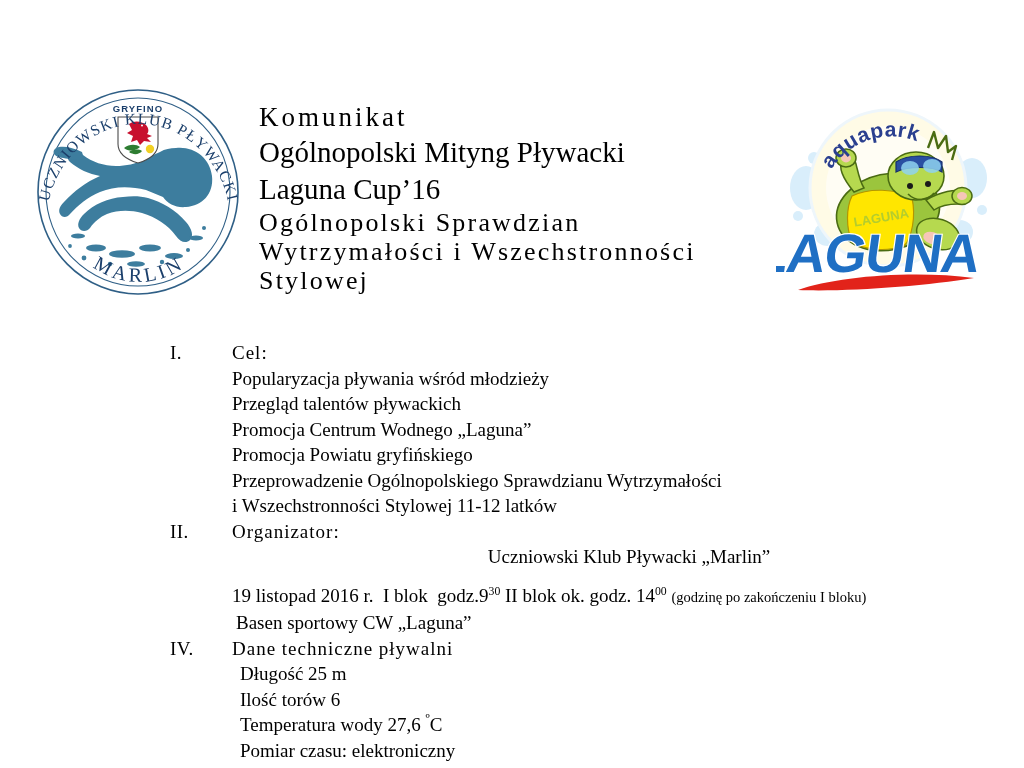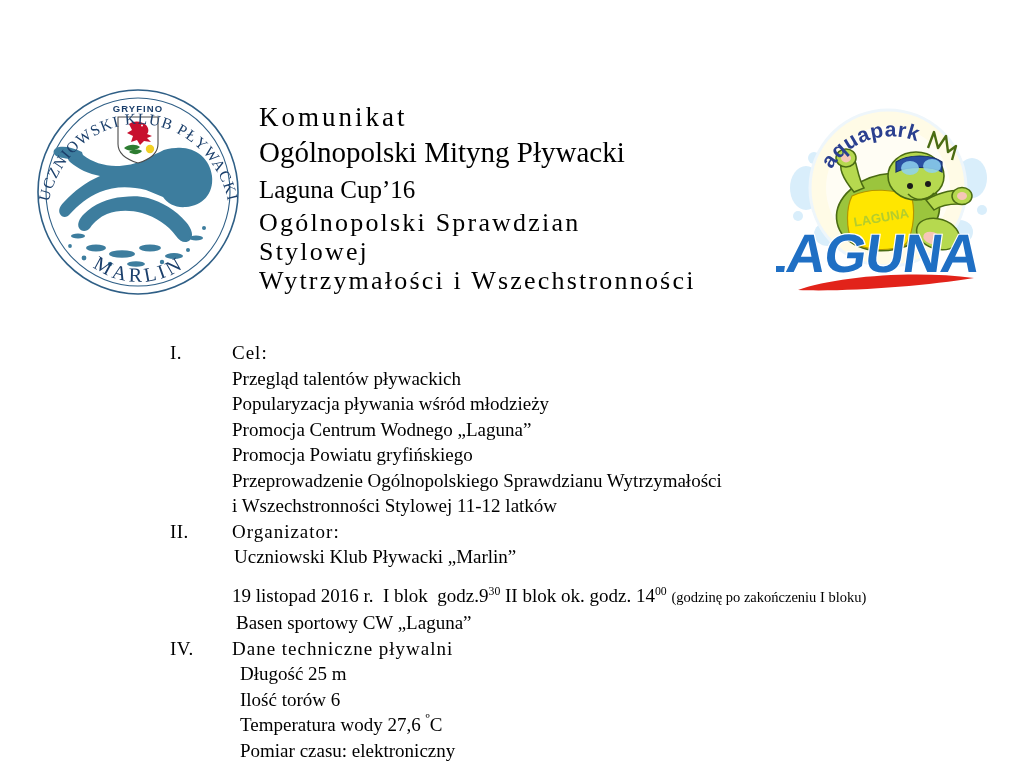--- a/index.html
+++ b/index.html
@@ -39,21 +39,21 @@
     letter-spacing: 3.0px;
     white-space: nowrap;
   }
   .title-line-2 {
     font-size: 29px;
     line-height: 37px;
     letter-spacing: 0px;
     white-space: nowrap;
   }
   .title-line-3 {
-    font-size: 25px;
+    font-size: 29px;
     line-height: 37px;
     letter-spacing: 0px;
     white-space: nowrap;
   }
   .subtitle-line {
     font-size: 26px;
     line-height: 29px;
     letter-spacing: 2.2px;
     white-space: nowrap;
   }
@@ -105,21 +105,21 @@
   .sec-head {
     letter-spacing: 1.0px;
     text-align: center;
   }
   .sub-line {
     font-size: 19px;
     line-height: 25.5px;
     white-space: nowrap;
     padding-left: 232px;
   }
-  .sub-line.indent-a { padding-left: 234px; }
+  .sub-line.indent-a { padding-left: 234px; text-align: center; }
   .sub-line.indent-b { }
   .sub-line.indent-c { padding-left: 236px; }
   .sub-line.indent-d { padding-left: 240px; }
   .gap-sm { height: 13px; }
   sup {
     font-size: 0.62em;
     vertical-align: super;
     line-height: 0;
   }
   .note-small {
@@ -267,34 +267,34 @@
 
       <path d="M 22,198 C 60,184 140,178 198,186 C 150,194 70,200 22,198 Z" fill="#e2231a"></path>
     </svg>
   </div>
 
   <div id="title-block">
     <div class="title-line-1">Komunikat</div>
     <div class="title-line-2">Ogólnopolski Mityng Pływacki</div>
     <div class="title-line-3">Laguna Cup’16</div>
     <div class="subtitle-line">Ogólnopolski Sprawdzian</div>
+    <div class="subtitle-line">Wytrzymałości i Wszechstronności</div>
     <div class="subtitle-line">Stylowej</div>
-    <div class="subtitle-line">Wytrzymałości i Wszechstronności</div>
   </div>
 </div>
 
 <div id="body-content">
 
   <div class="section">
     <div class="sec-row">
       <span class="sec-num">I.</span>
       <span class="sec-head">Cel:</span>
     </div>
+    <div class="sub-line">Popularyzacja pływania wśród młodzieży</div>
     <div class="sub-line">Przegląd talentów pływackich</div>
-    <div class="sub-line">Popularyzacja pływania wśród młodzieży</div>
     <div class="sub-line">Promocja Centrum Wodnego „Laguna”</div>
     <div class="sub-line">Promocja Powiatu gryfińskiego</div>
     <div class="sub-line">Przeprowadzenie  Ogólnopolskiego Sprawdzianu Wytrzymałości</div>
     <div class="sub-line">i Wszechstronności Stylowej 11-12 latków</div>
   </div>
 
   <div class="section">
     <div class="sec-row">
       <span class="sec-num">II.</span>
       <span class="sec-head">Organizator:</span>

